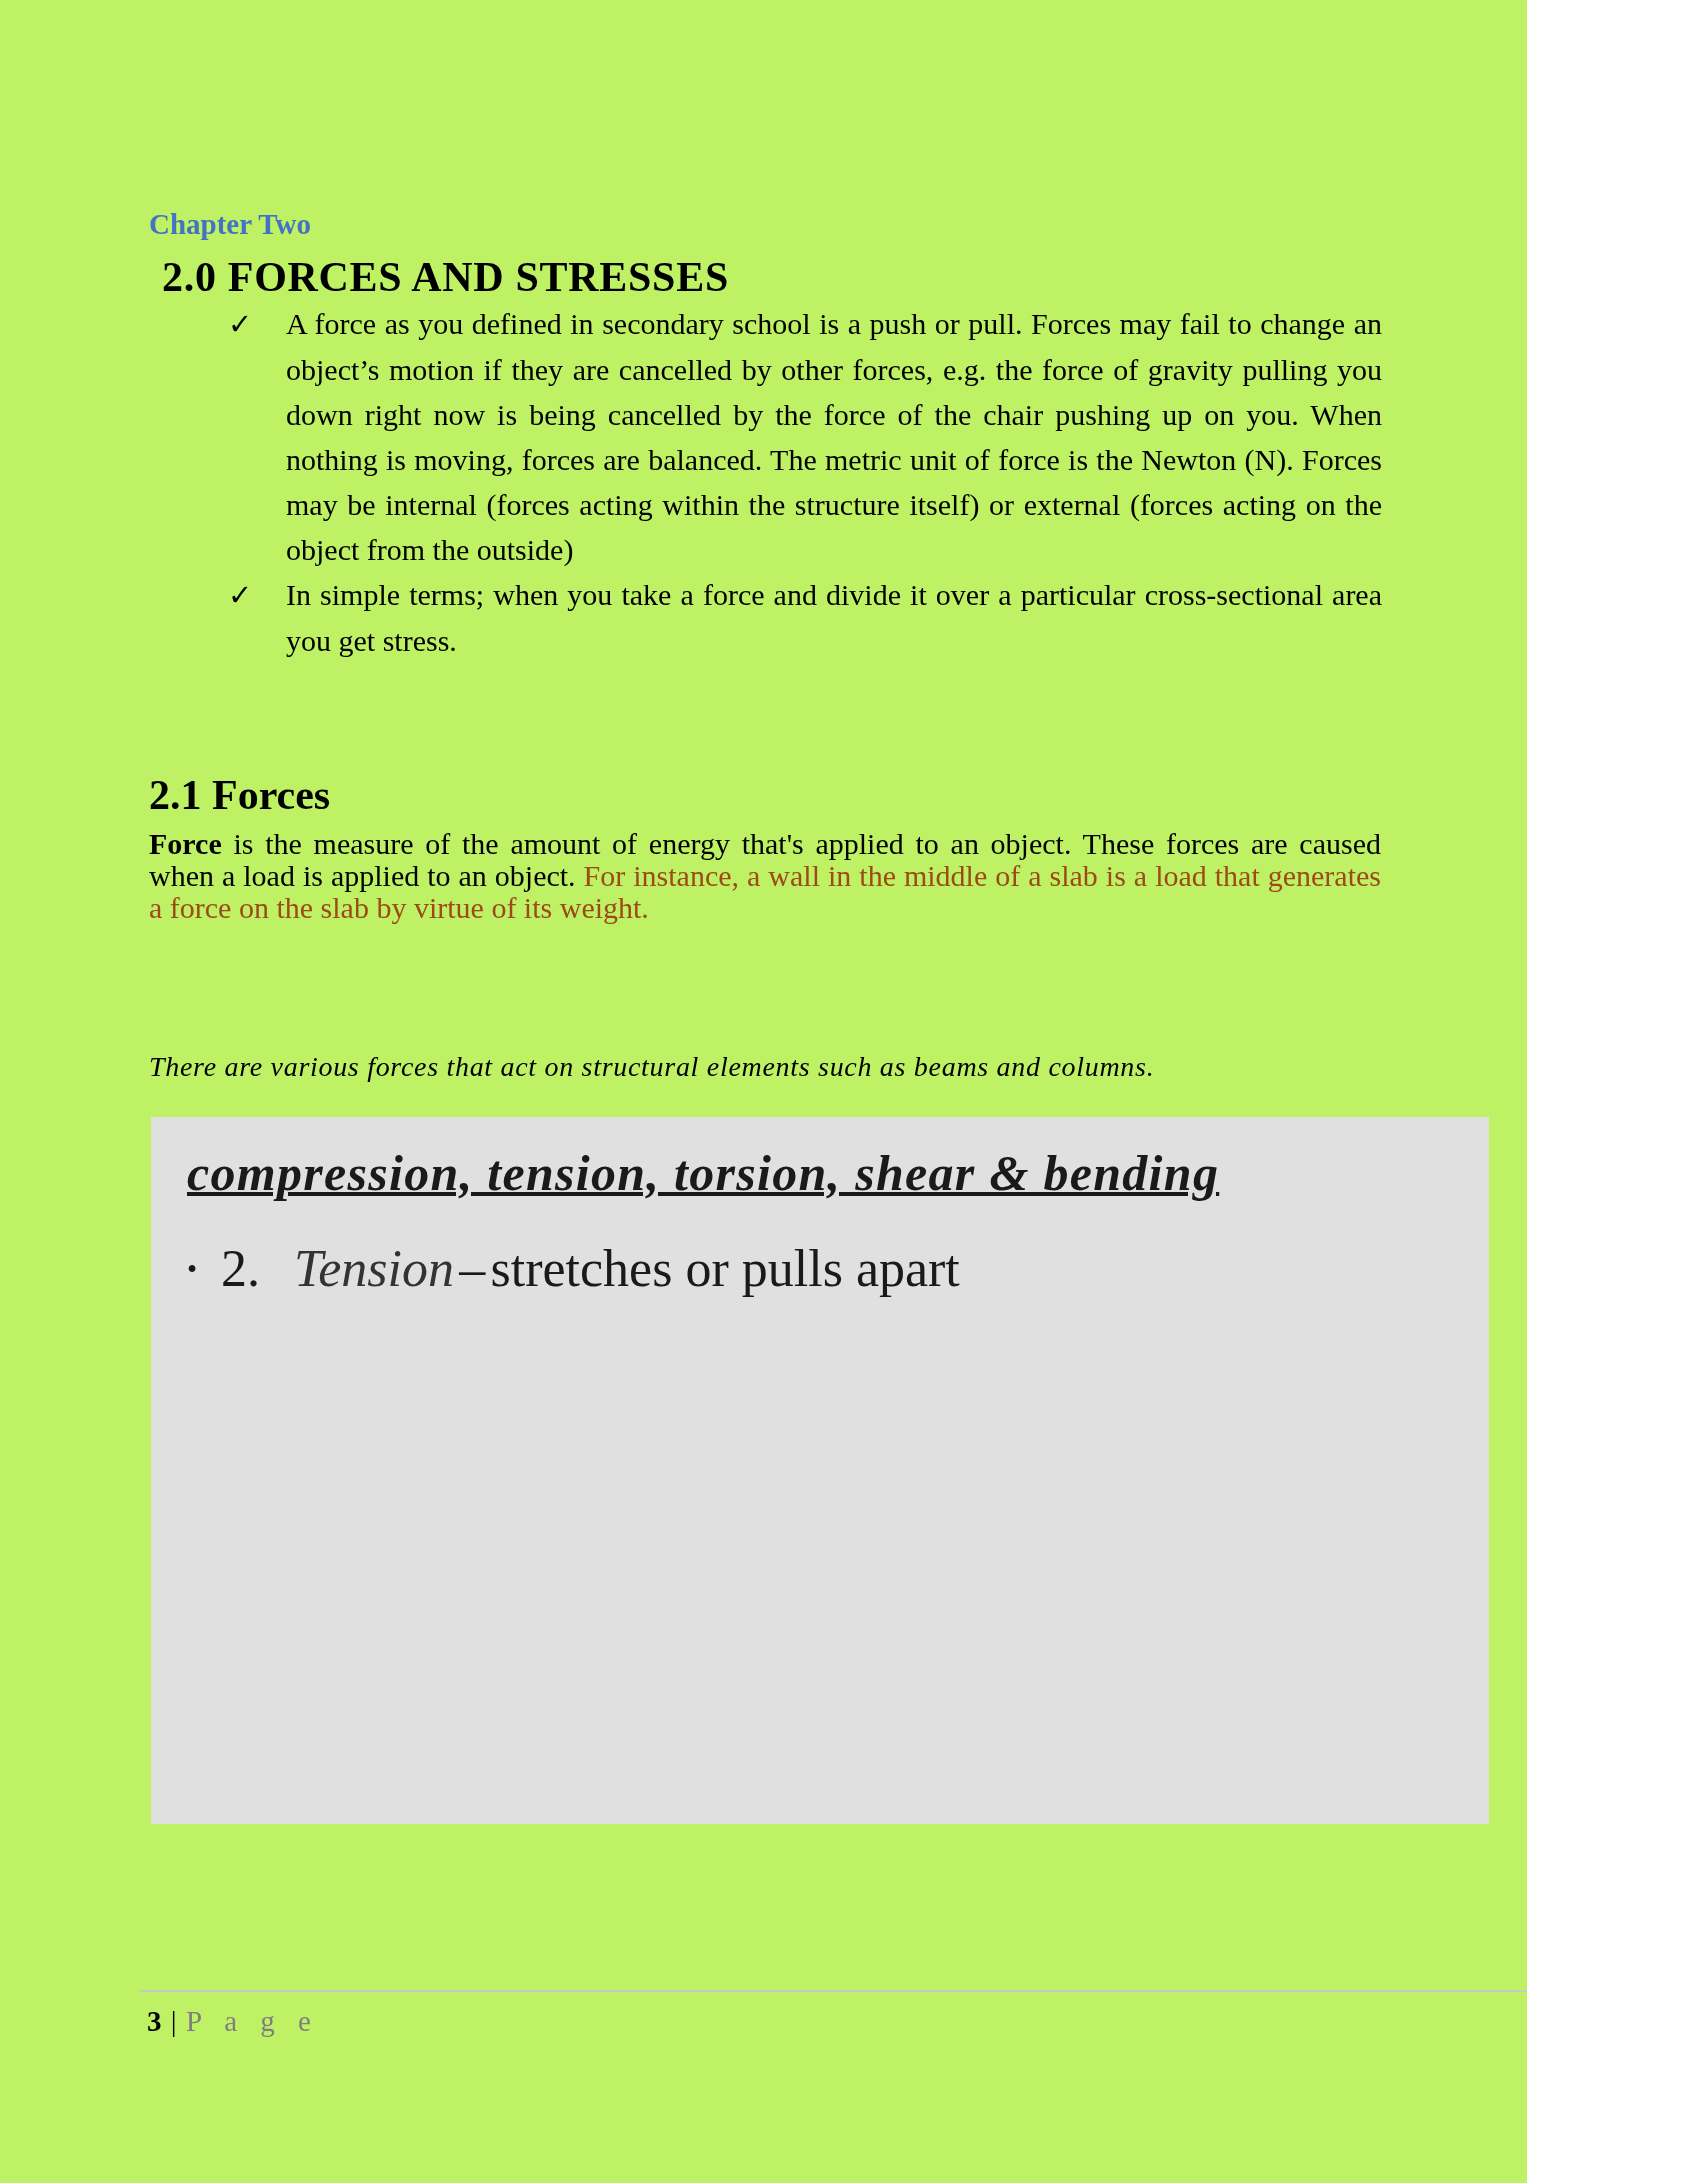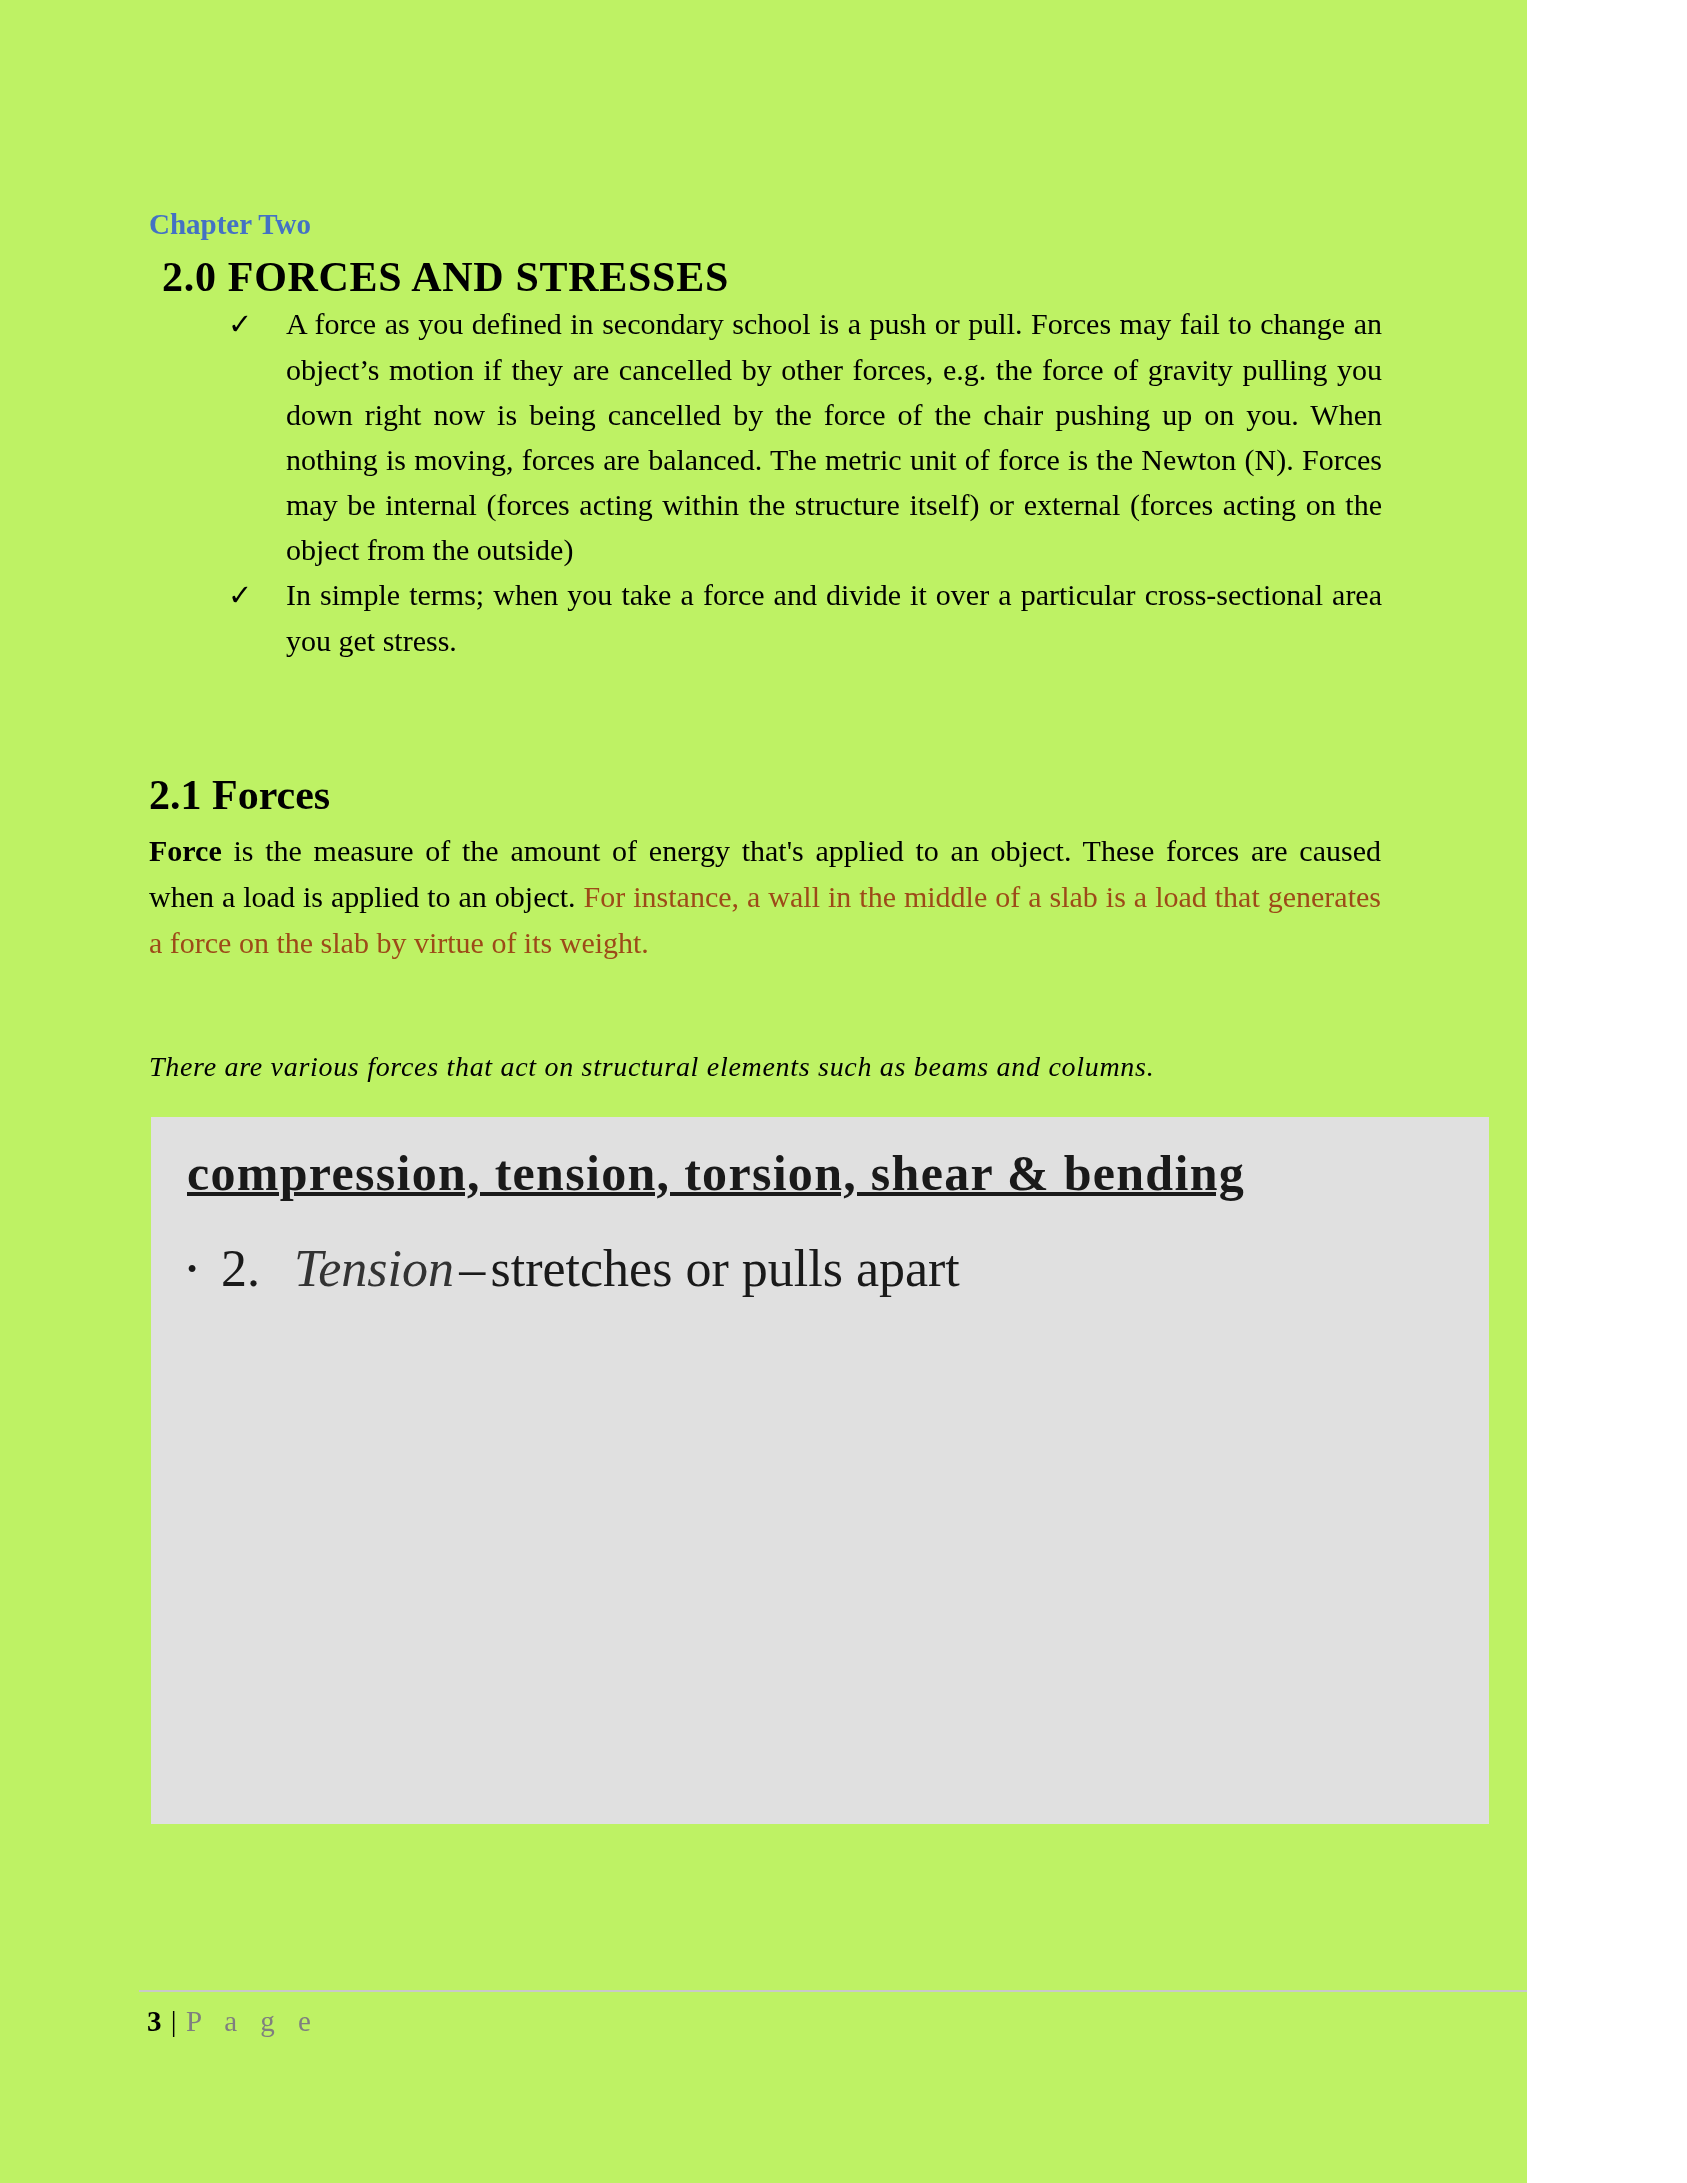--- a/index.html
+++ b/index.html
@@ -37,37 +37,37 @@
     display:inline-block; width:58px; text-indent:0;
     font-size:29px;
   }
 
   .forces-heading{
     left:149px; top:771px;
     font-size:42px; font-weight:bold; margin:0;
   }
   .forces-para{
     left:149px; top:828px; width:1232px;
-    font-size:30px; line-height:46px;
+    font-size:30px; line-height:32px;
     text-align:justify; margin:0;
   }
   .italic-note{
     left:149px; top:1051px; width:1257px;
     font-size:28px; font-style:italic; margin:0;
     letter-spacing:0.7px;
   }
 
   .figure{
     left:151px; top:1117px;
     width:1338px; height:707px;
     box-sizing:border-box;
     padding:26.5px 26.5px 0 36px;
   }
   .figure-title{
-    font-size:50px; font-weight:bold; 
+    font-size:50px; font-weight:bold; font-style:italic;
     letter-spacing:1.3px;
     text-decoration:underline;
     text-decoration-thickness:4px;
     color:#1a1a1a;
     white-space:nowrap;
   }
   ul.figure-list{
     margin:20px 0 0 0; padding:0 89px 0 0; list-style:none;
     font-size:52px; line-height:93px;
     color:#1a1a1a;

